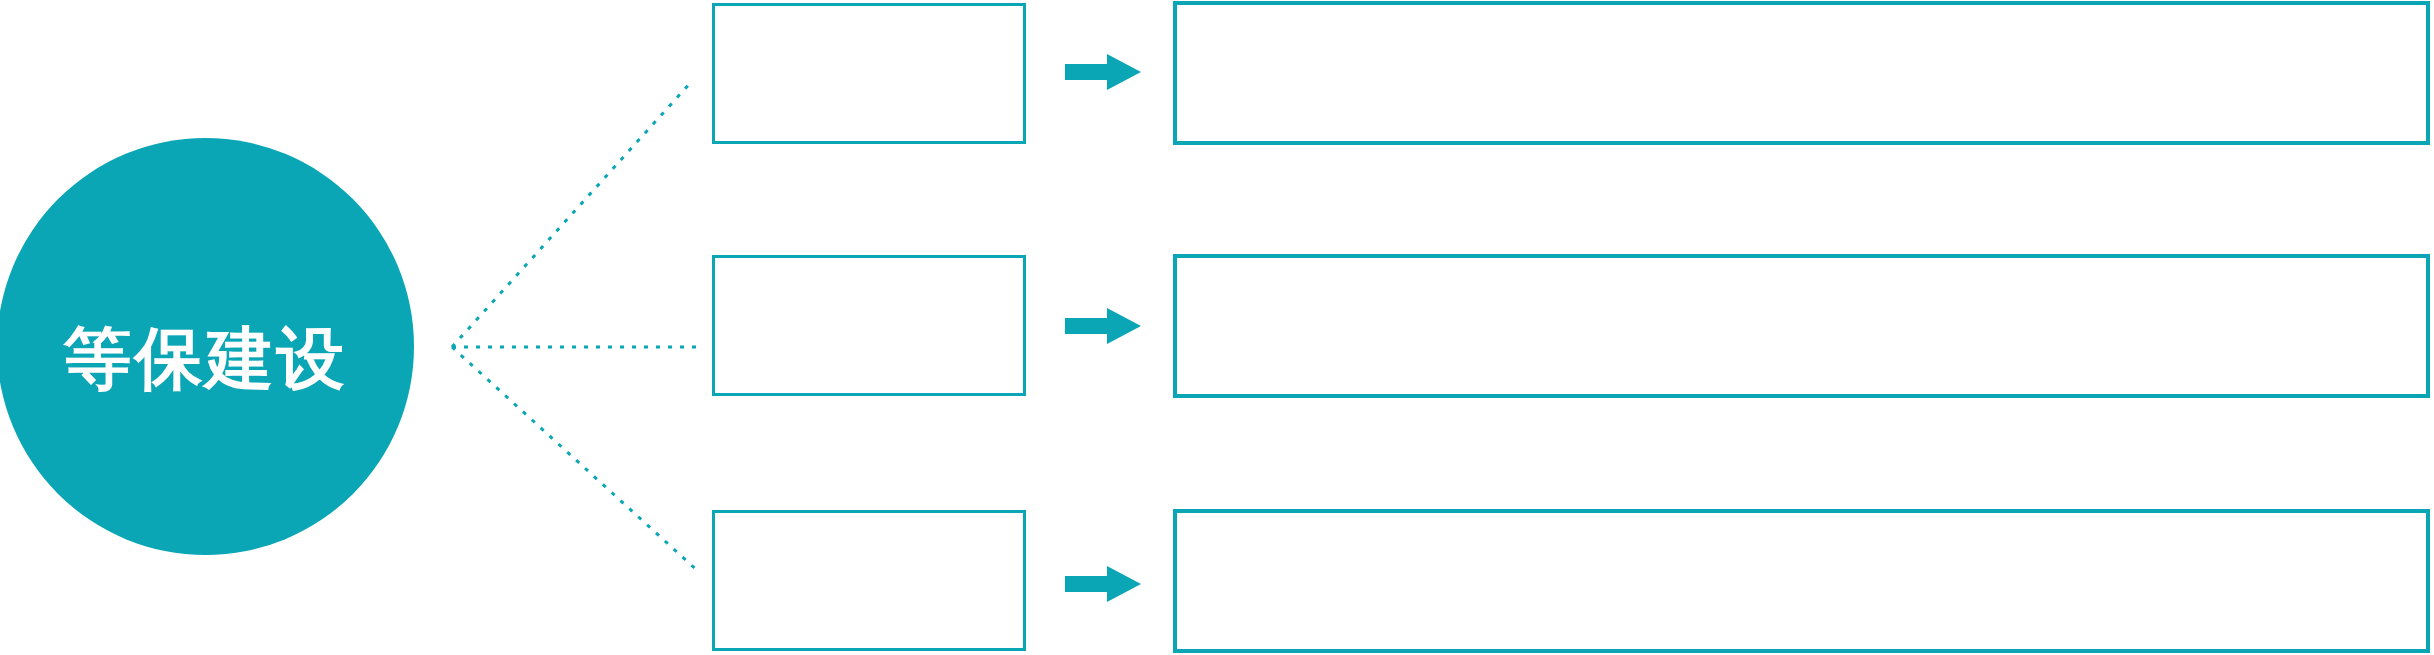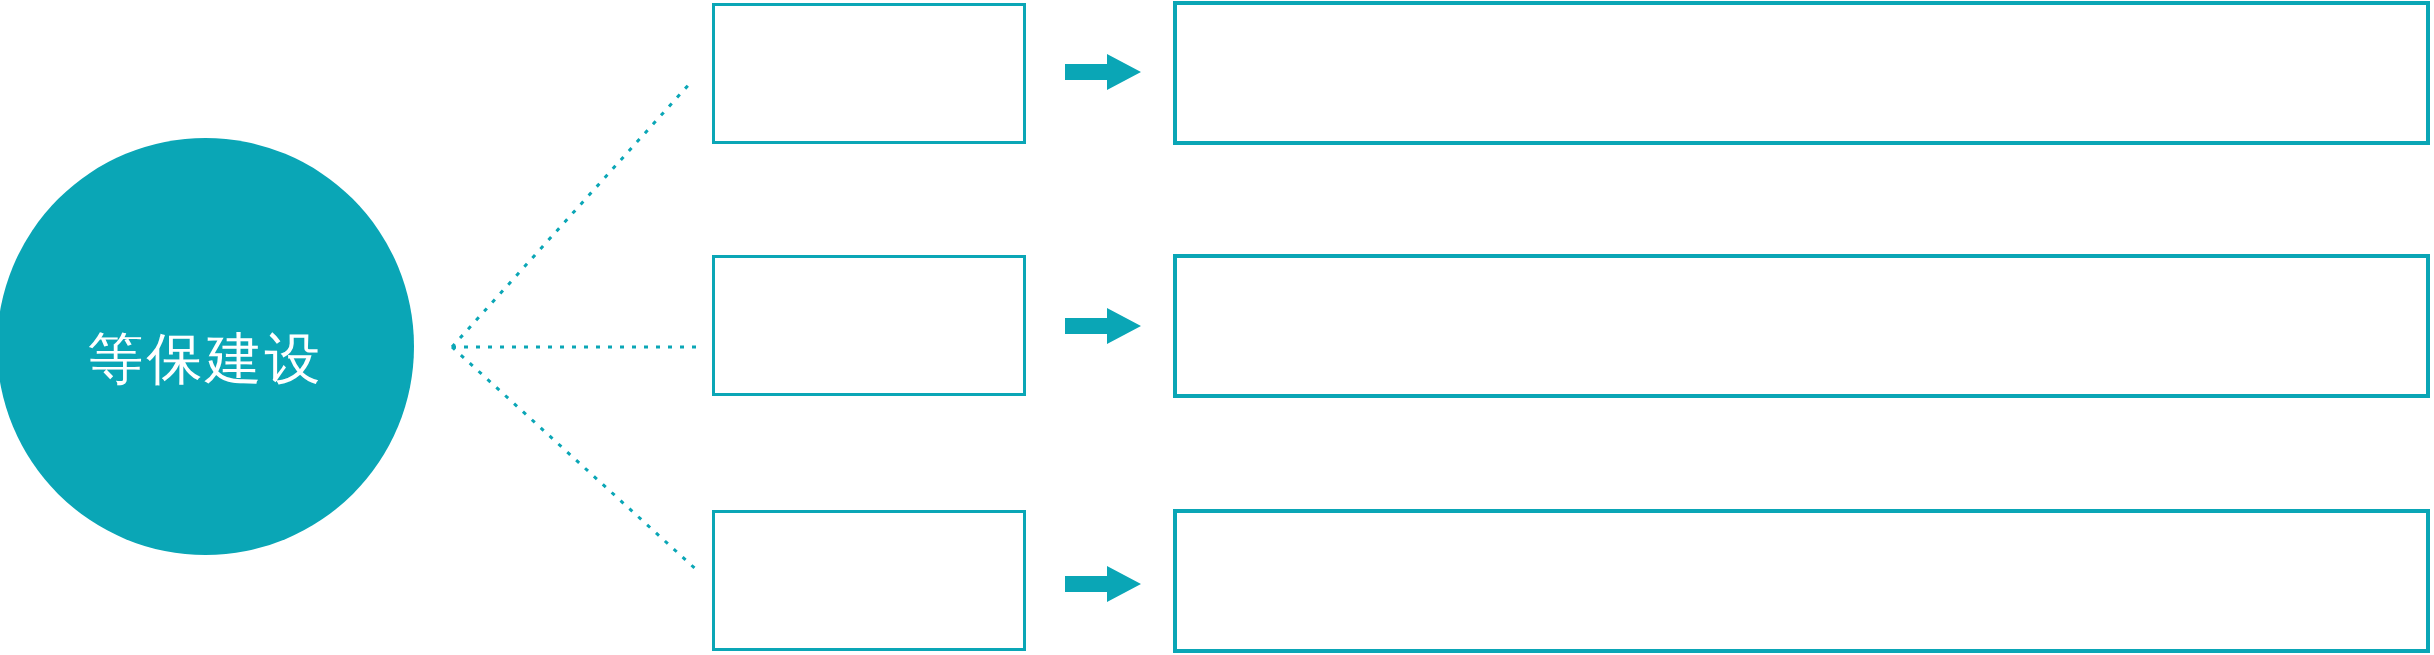--- a/index.html
+++ b/index.html
@@ -27,22 +27,22 @@
     left: -3px; top: 138px;
     width: 417px; height: 417px;
     border-radius: 50%;
     background: var(--accent);
     display: flex;
     align-items: center;
     justify-content: center;
   }
   .hub-label {
     color: var(--text-on-accent);
-    font-size: 56px;
-    font-weight: 400;
+    font-size: 68px;
+    font-weight: 700;
     line-height: 73px;
     letter-spacing: 3px;
     text-align: left;
     transform: translateY(12px);
   }
   .hub-label span { display: block; }
   .small-box {
     position: absolute;
     left: 712px;
     width: 314px; height: 141px;

